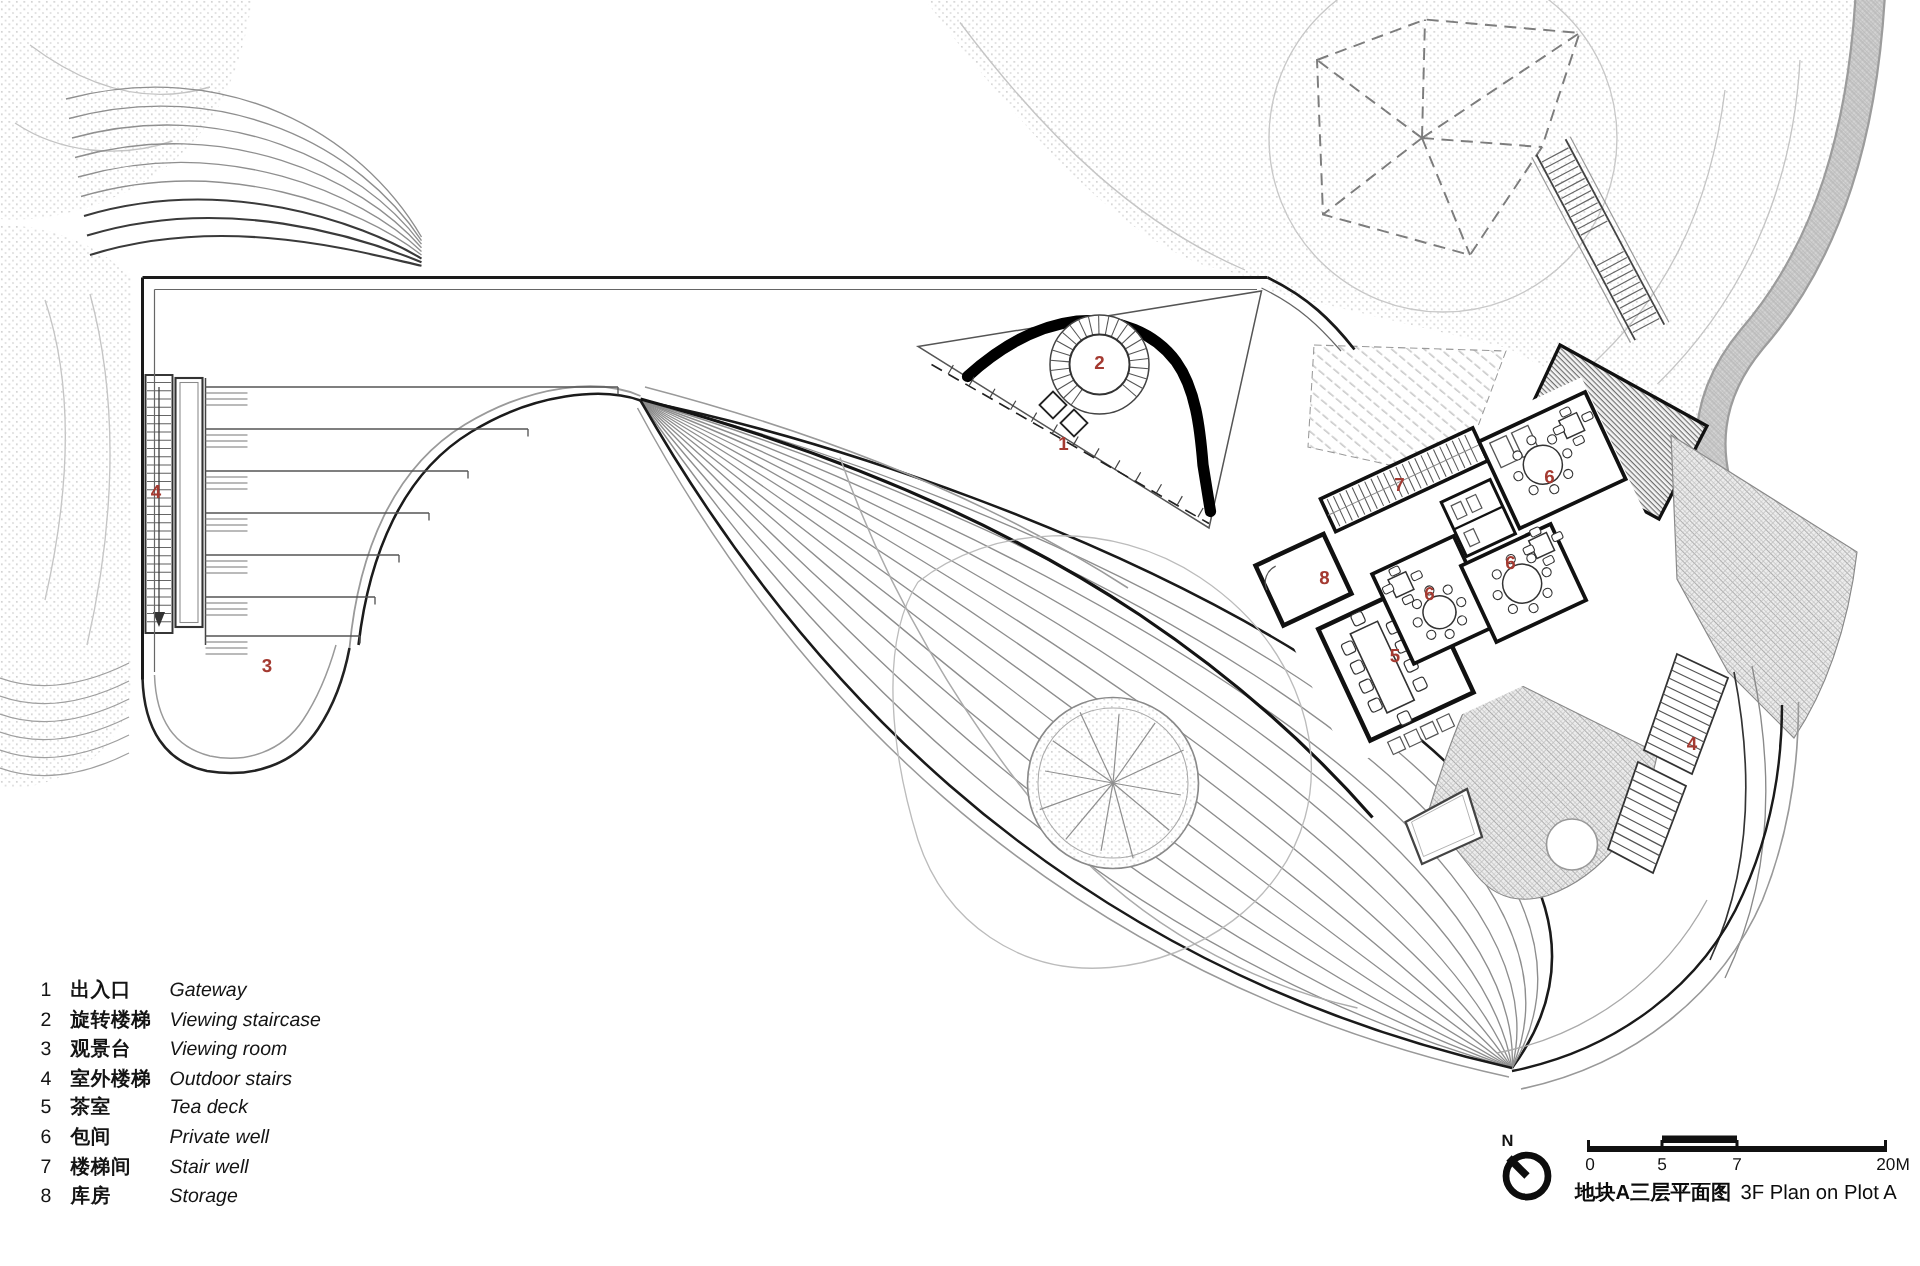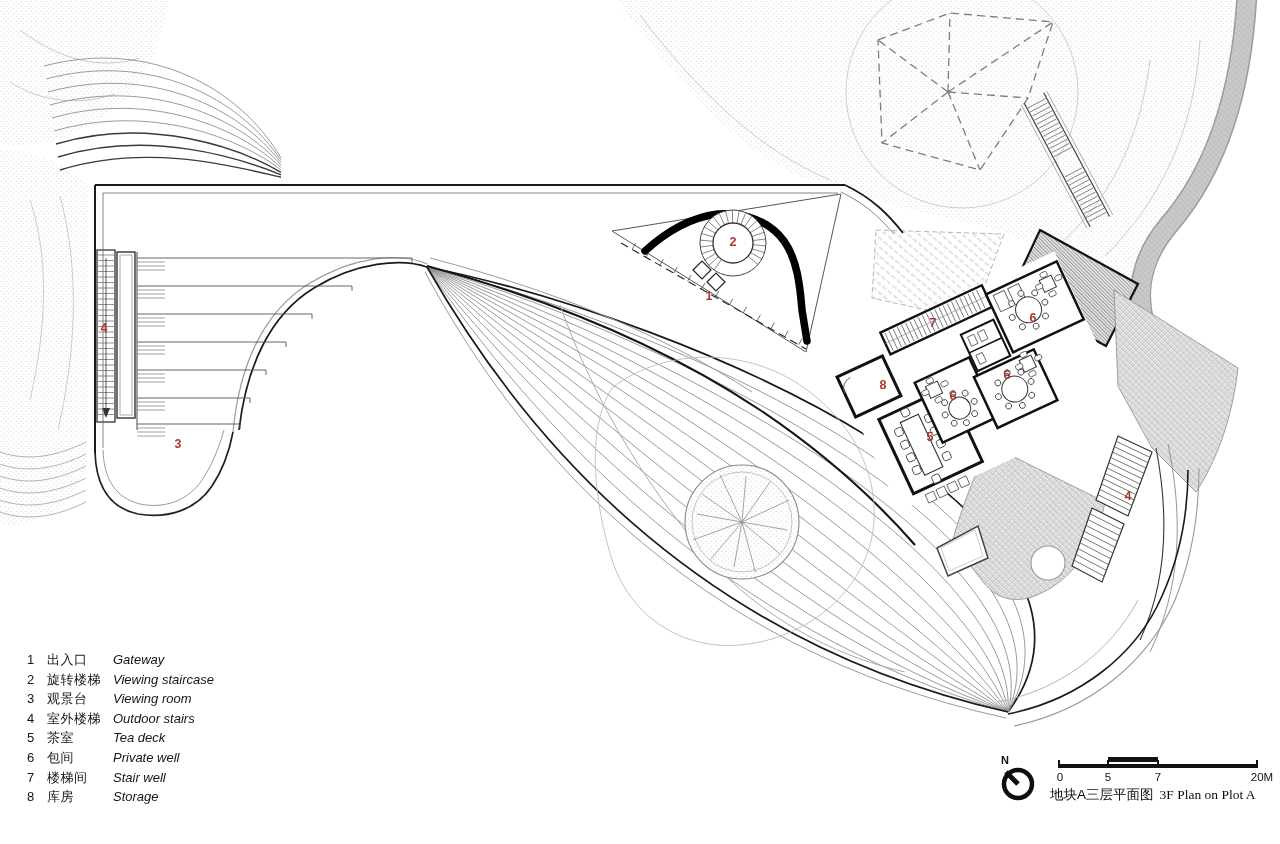--- a/index.html
+++ b/index.html
@@ -3,33 +3,33 @@
 <meta charset="utf-8">
 <style>
   html,body{margin:0;padding:0;background:#fff;}
   #stage{position:relative;width:1280px;height:844px;background:#ffffff;overflow:hidden;
          font-family:"Liberation Sans",sans-serif;}
   #plan-svg{position:absolute;left:0;top:0;}
   
   #legend{position:absolute;left:27px;top:651px;font-size:13px;color:#141414;}
   .lg-row{display:flex;align-items:baseline;height:19.6px;}
   .lg-num{width:20px;}
-  .lg-zh{width:66px;letter-spacing:.5px;}
+  .lg-zh{width:66px;letter-spacing:.5px;font-weight:bold;}
   .lg-en{white-space:nowrap;font-style:italic;}
   
   #northbox{position:absolute;left:994px;top:752px;width:46px;height:52px;}
   #scalebar{position:absolute;left:1058px;top:752px;width:202px;height:24px;}
   .sb-line{position:absolute;left:0;top:12px;width:200px;height:4px;background:#111;}
   .sb-hi{position:absolute;left:50px;top:5px;width:50px;height:5px;background:#111;}
   .sb-tick{position:absolute;top:8px;width:2px;height:8px;background:#111;}
   .sb-nums{position:absolute;left:0;top:19px;width:202px;height:14px;font-size:11.5px;color:#111;}
   .sb-nums span{position:absolute;top:0;transform:translateX(-50%);}
   #caption{position:absolute;left:1050px;top:786px;font-size:13.5px;color:#0c0c0c;white-space:nowrap;}
-  #caption .zh{font-weight:normal;}
-  #caption .en{margin-left:6px;font-family:Liberation Serif, serif;}
+  #caption .zh{font-weight:bold;}
+  #caption .en{margin-left:6px;}
   .plbl{font:bold 12.5px "Liberation Sans",sans-serif;}
 </style>
 </head>
 <body>
 
 <div id="stage">
 
 <svg id="plan-svg" width="1280" height="844" viewBox="0 0 1280 844">
   <defs>
     <pattern id="stipple" width="5" height="5" patternUnits="userSpaceOnUse">

